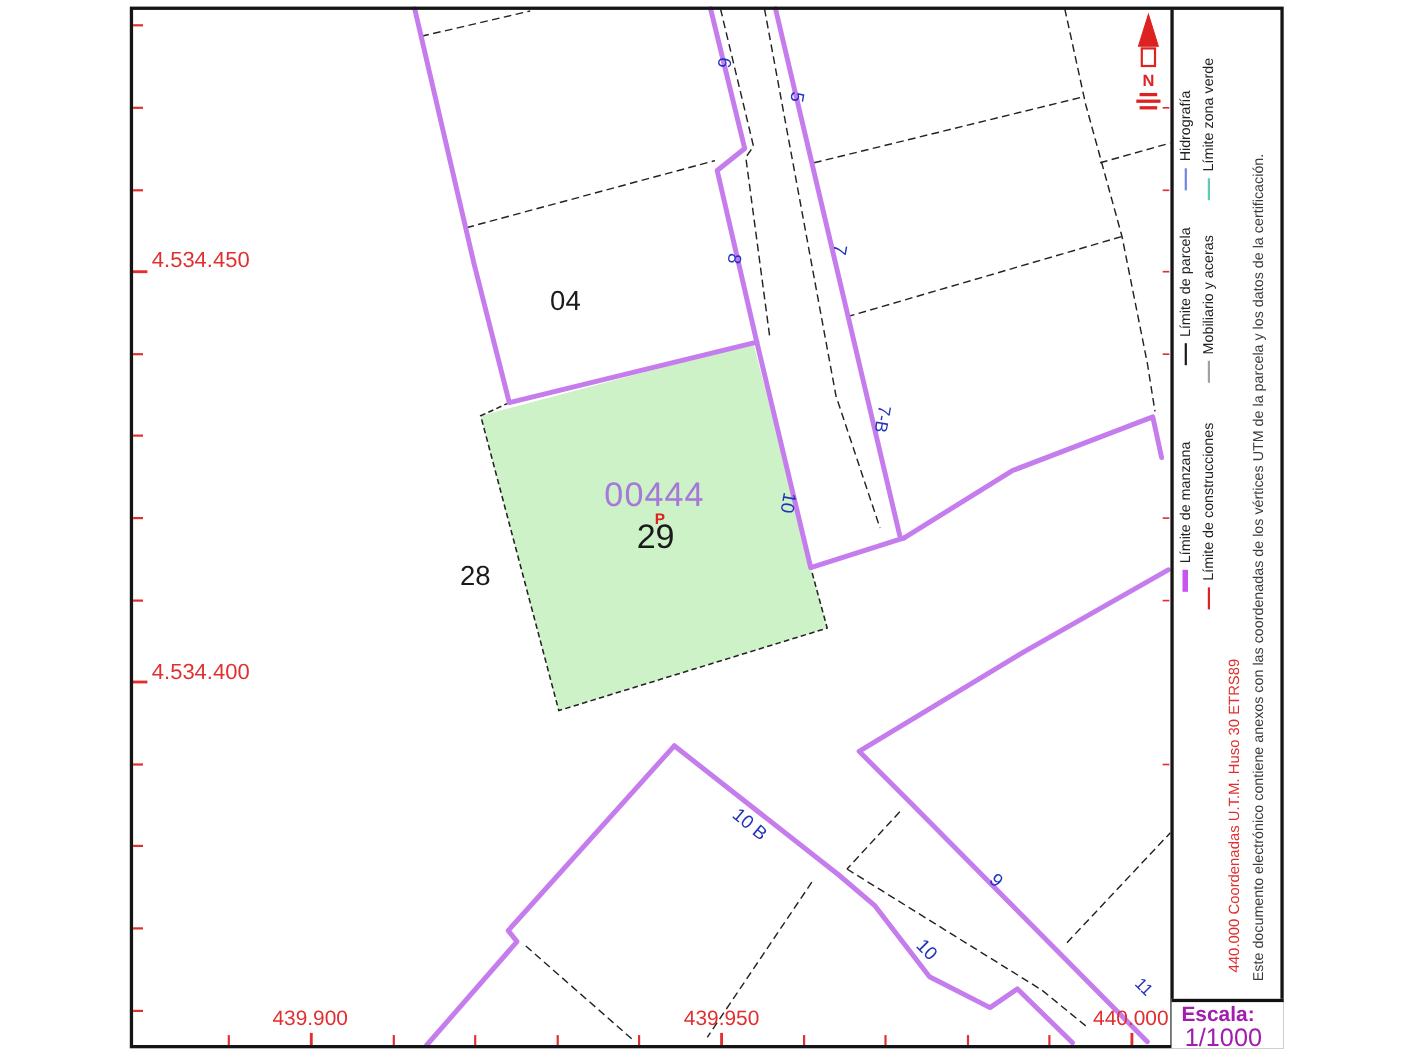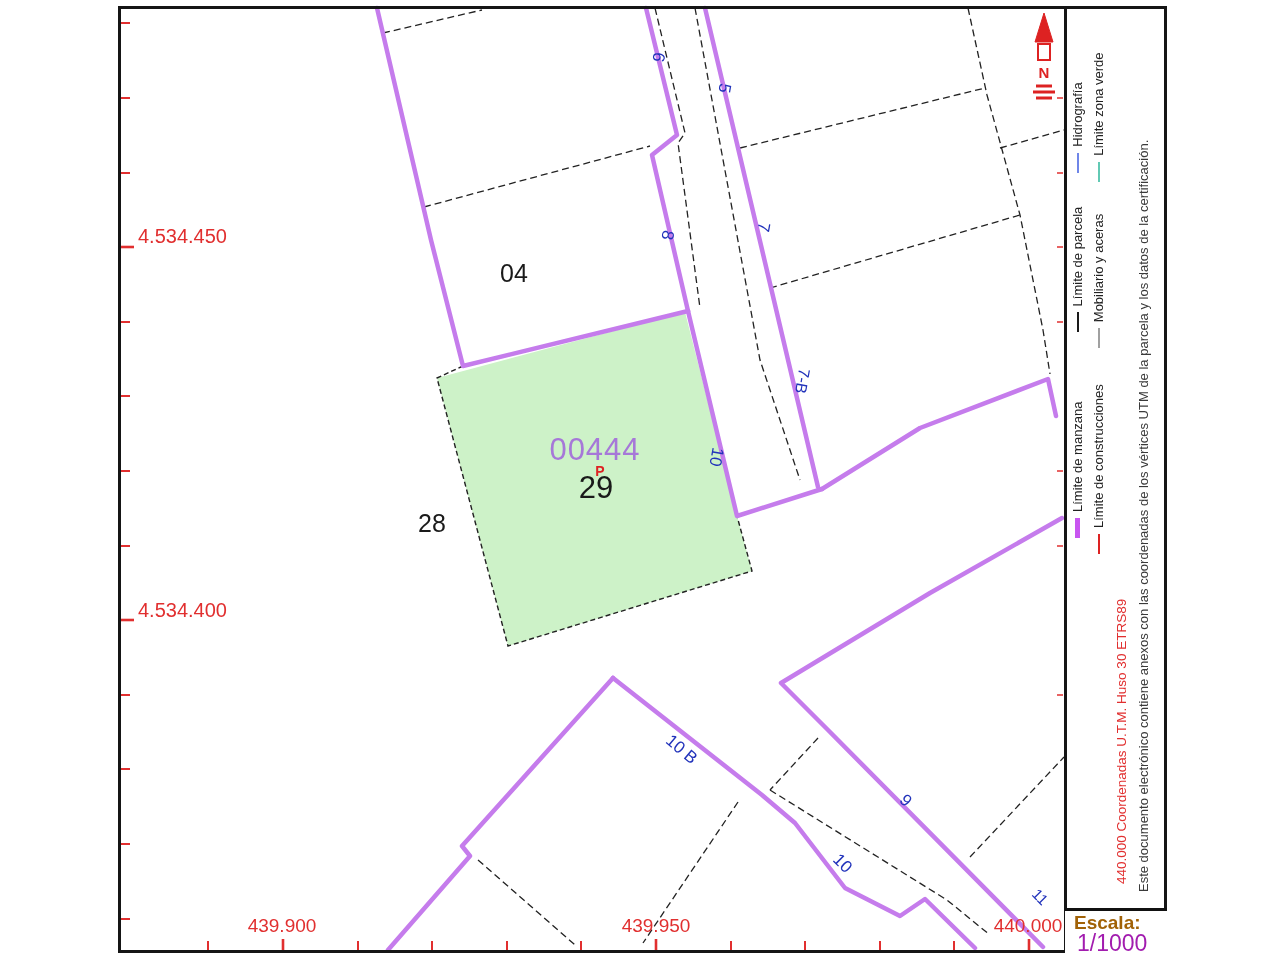--- a/index.html
+++ b/index.html
@@ -20,21 +20,21 @@
   .sw-parcela{border-top:2px solid #1a1a1a;}
   .sw-hidro{border-top:2px solid #6f86e8;}
   .sw-constr{border-top:2px solid #dd2222;}
   .sw-mobil{border-top:2px solid #a0a0a0;}
   .sw-verde{border-top:2px solid #62c9b4;}
   #leg-note{color:#e12f2f;font-size:13.5px;}
   #leg-disc{color:#3a3a3a;font-size:13px;}
   
   #scale-box{position:absolute;left:1065px;top:908px;width:102px;height:45px;background:#fff;
              border-top:3px solid #111;box-sizing:border-box;z-index:5;padding:2px 0 0 9px;}
-  #scale-label{font-size:19px;font-weight:bold;color:#a16207;line-height:19px;}
+  #scale-label{font-size:19px;font-weight:bold;color:#a21caf;line-height:19px;}
   #scale-value{font-size:23px;color:#a21caf;line-height:22px;padding-left:3px;}
 </style>
 </head>
 <body>
 
 <div id="page">
 
   <svg id="map-svg" width="1280" height="960" viewBox="0 0 1280 960">
 
     <g>

